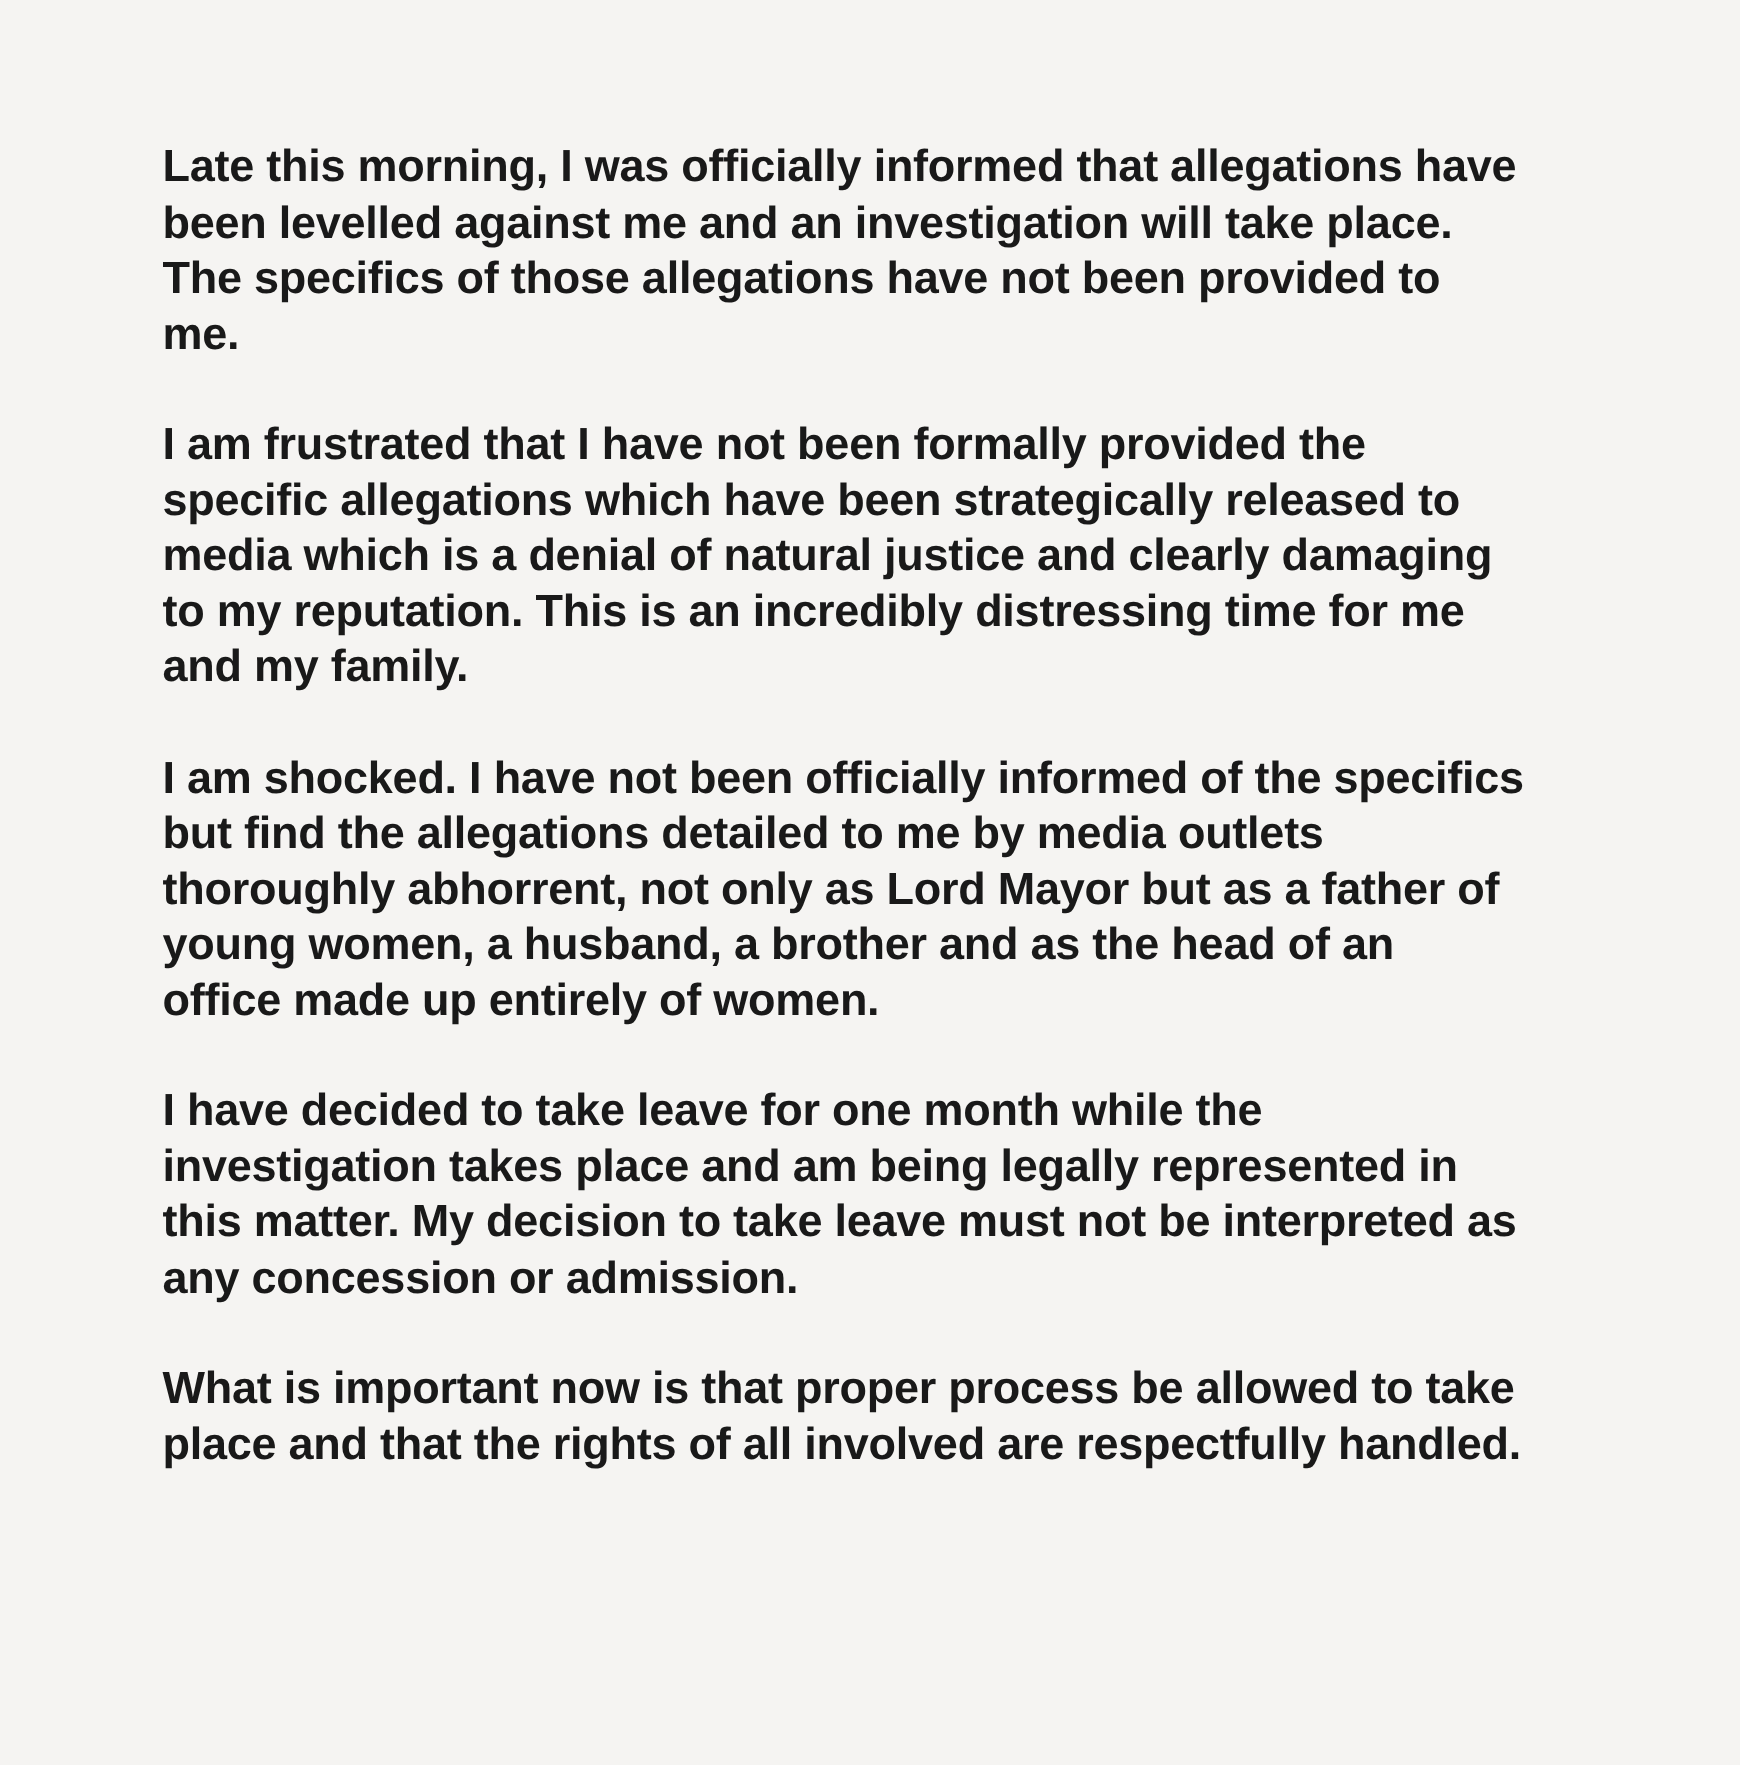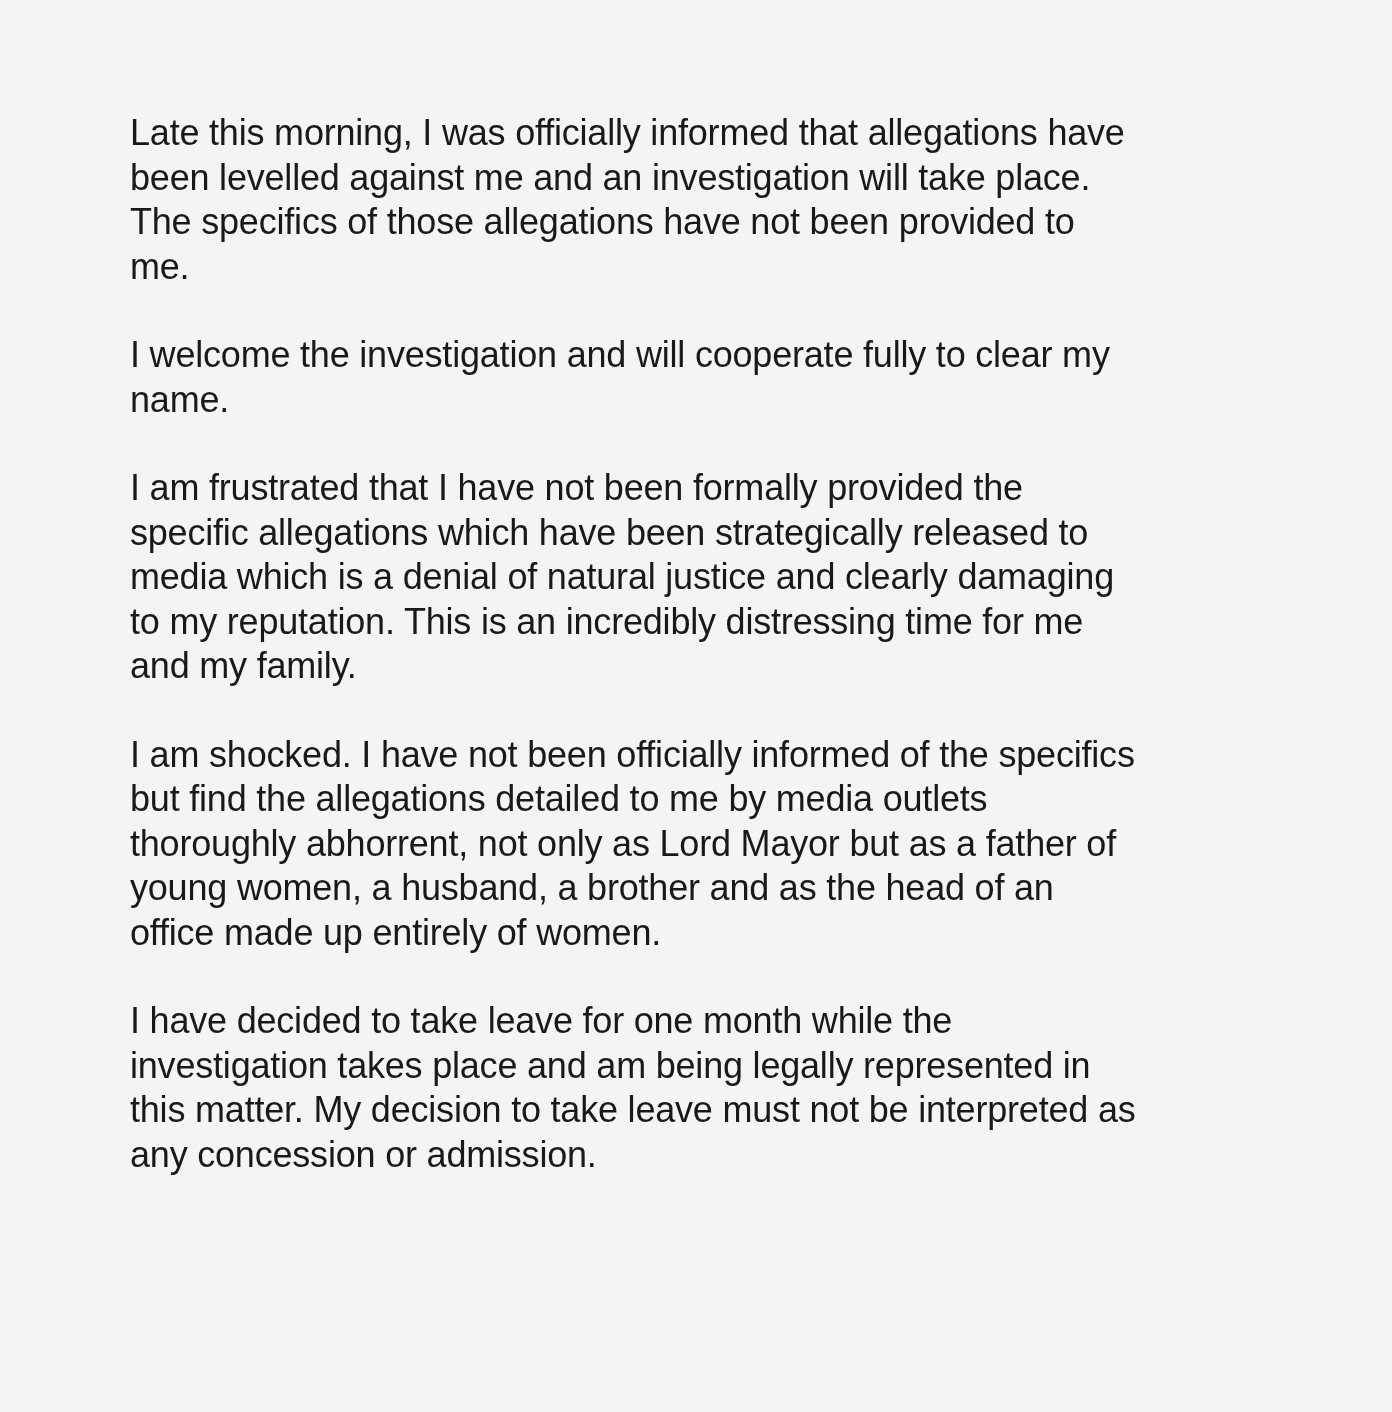--- a/index.html
+++ b/index.html
@@ -20,40 +20,40 @@
     font-family: "Liberation Sans", "DejaVu Sans", sans-serif;
     font-size: 36px;
     line-height: 44.5px;
     letter-spacing: -0.2px;
     color: #191919;
     background: #f5f4f2;
   }
   .para {
     white-space: pre-line;
     margin: 0 0 44px 0;
-    font-weight: 400;
+    font-weight: 700;
   }
 </style>
 </head>
 <body>
 
 <div class="page">
   <p class="para">Late this morning, I was officially informed that allegations have
 been levelled against me and an investigation will take place.
 The specifics of those allegations have not been provided to
 me.</p>
-  <p class="para">I welcome the investigation and will cooperate fully to clear my
-name.</p>
   <p class="para">I am frustrated that I have not been formally provided the
 specific allegations which have been strategically released to
 media which is a denial of natural justice and clearly damaging
 to my reputation. This is an incredibly distressing time for me
 and my family.</p>
   <p class="para">I am shocked. I have not been officially informed of the specifics
 but find the allegations detailed to me by media outlets
 thoroughly abhorrent, not only as Lord Mayor but as a father of
 young women, a husband, a brother and as the head of an
 office made up entirely of women.</p>
   <p class="para">I have decided to take leave for one month while the
 investigation takes place and am being legally represented in
 this matter. My decision to take leave must not be interpreted as
 any concession or admission.</p>
+  <p class="para">What is important now is that proper process be allowed to take
+place and that the rights of all involved are respectfully handled.</p>
 </div>
 
 </body></html>

